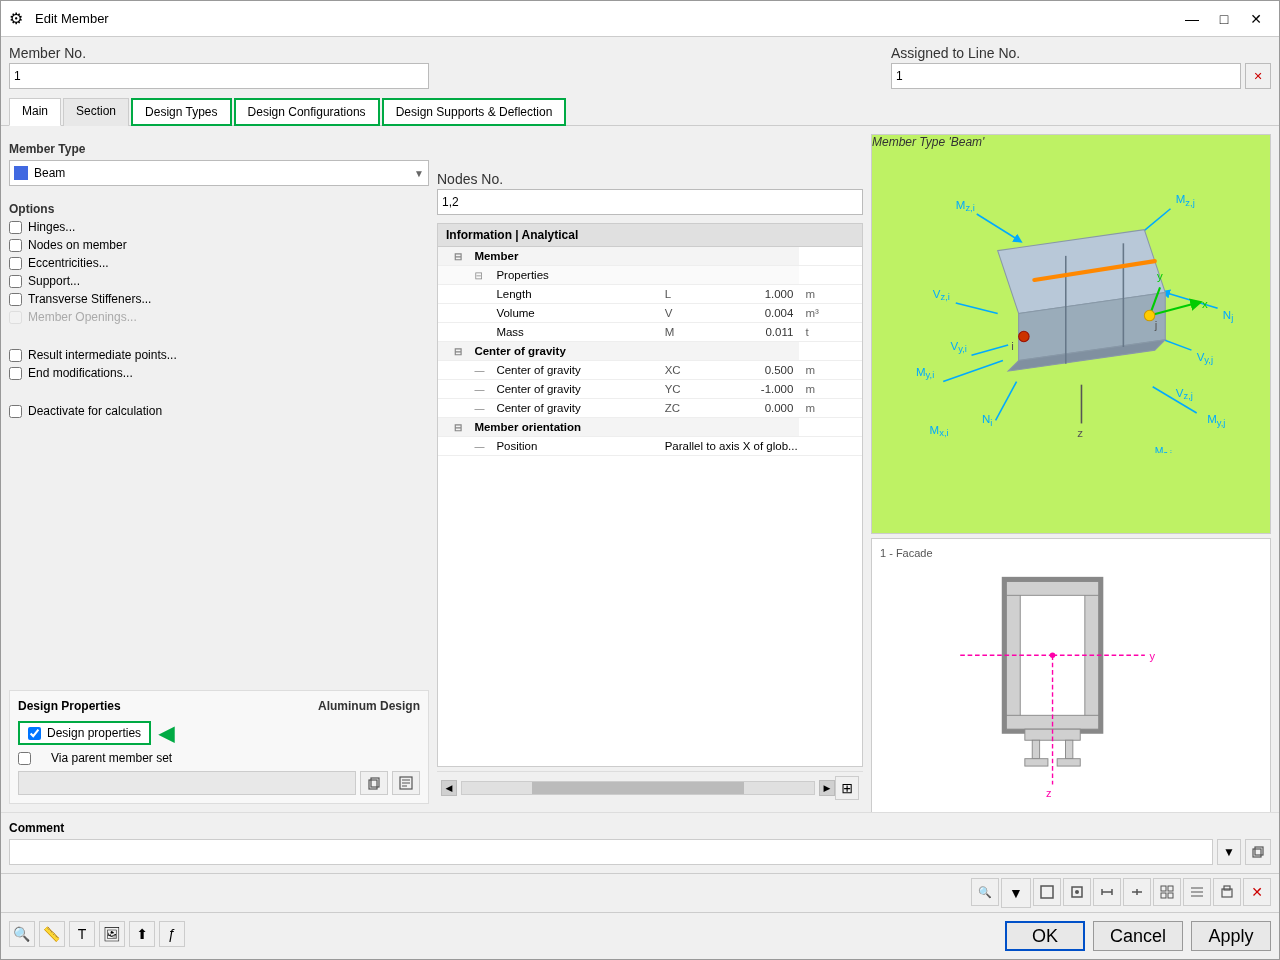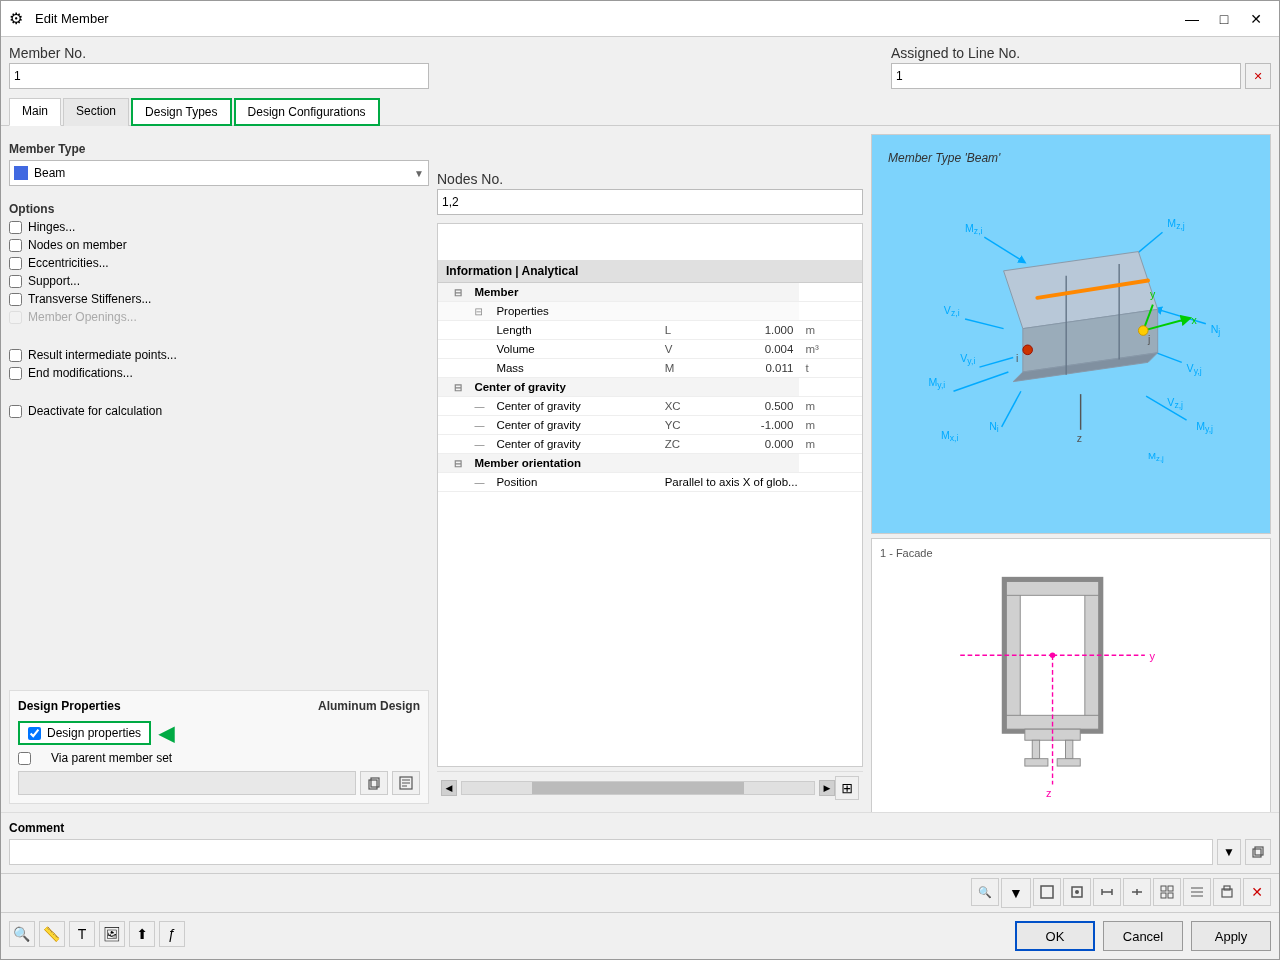--- a/index.html
+++ b/index.html
@@ -155,21 +155,21 @@
     .nodes-no-section { margin-bottom: 4px; margin-top: 37px; }
 
     .info-panel {
       flex: 1;
       border: 1px solid #ccc;
       background: white;
       overflow: auto;
       font-size: 11.5px;
     }
 
-    .info-header { background: #e0e0e0; padding: 4px 8px; font-weight: bold; font-size: 12px; border-bottom: 1px solid #ccc; margin-top: 36px; }
+    .info-header { background: #e0e0e0; padding: 4px 8px; font-weight: bold; font-size: 12px; border-bottom: 1px solid #ccc; }
 
     .info-table { width: 100%; border-collapse: collapse; }
     .info-table tr { border-bottom: 1px solid #eee; }
     .info-table td { padding: 3px 6px; vertical-align: middle; }
     .info-table td:first-child { padding-left: 16px; }
     .expand-col { width: 16px; color: #888; font-size: 10px; }
 
     .section-row { background: #f4f4f4; font-weight: 600; }
     .subsection-row { background: #fafafa; }
 
@@ -193,23 +193,23 @@
     
     .right-panel {
       width: 400px;
       display: flex;
       flex-direction: column;
       gap: 4px;
     }
 
     .beam-diagram {
       flex: 1;
-      background: #7dd3fc;
+      background: #bef264;
       border: 1px solid #ccc;
-      padding: 16px;
+      padding: 0;
       position: relative;
       min-height: 400px;
     }
     .beam-diagram-title { font-size: 12px; font-style: italic; margin-bottom: 4px; color: #333; }
 
     .section-view {
       flex: 0 0 320px;
       background: white;
       border: 1px solid #ccc;
       padding: 8px;
@@ -234,21 +234,21 @@
     .dialog-buttons {
       display: flex;
       justify-content: flex-end;
       padding: 8px;
       gap: 8px;
       background: #f0f0f0;
       border-top: 1px solid #ccc;
     }
     .dialog-btn {
       min-width: 80px; height: 30px; border: 1px solid #999; background: #e8e8e8;
-      cursor: pointer; font-size: 13px; padding: 0 16px;
+      cursor: pointer; font-size: 18px; padding: 0 16px;
     }
     .dialog-btn.primary { border: 2px solid #0050c8; }
 
     
     .beam-svg { width: 100%; height: 300px; }
 
     
     .section-svg { width: 100%; height: 240px; }
     .indent2 { padding-left: 36px; }
     .status-icon { width: 26px; height: 26px; border: 1px solid #ccc; background: #f0f0f0; display: flex; align-items: center; justify-content: center; font-size: 14px; cursor: pointer; }
@@ -288,20 +288,23 @@
       <span>Main</span>
     </div>
     <div class="tab">
       <span>Section</span>
     </div>
     <div class="tab highlighted">
       <span>Design Types</span>
     </div>
     <div class="tab highlighted">
       <span>Design Configurations</span>
+    </div>
+    <div class="tab highlighted">
+      <span>Design Supports &amp; Deflection</span>
     </div>
   </div>
 
   <div class="content-area">
 
     <div class="left-panel">
 
       <div class="member-type-section">
         <div class="section-header">Member Type</div>
         <div class="dropdown-field">

